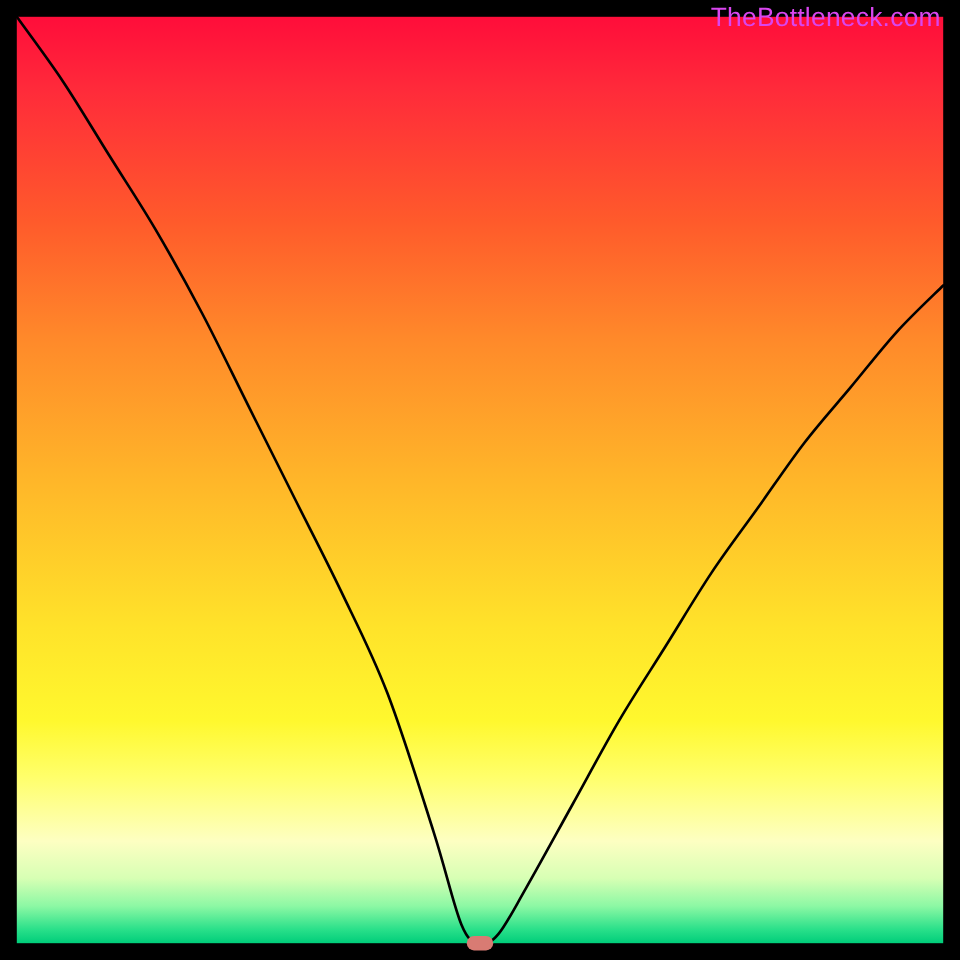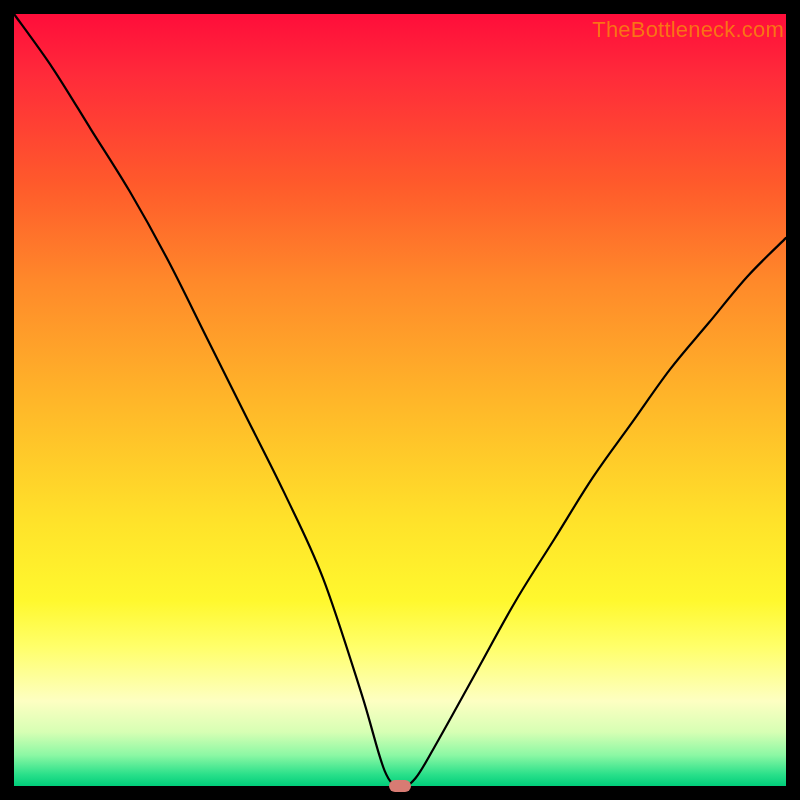--- a/index.html
+++ b/index.html
@@ -33,23 +33,23 @@
       #ffff6a 82%,
       #fdffc2 89%,
       #d7ffb4 93%,
       #8cf8a4 96%,
       #2ae08a 98.5%,
       #00cd7a 100%
     );
   }
   .attribution {
     position: absolute;
-    top: 17px;
+    top: 2px;
     right: 16px;
-    color: #f97316;
+    color: #d946ef;
     font-size: 22px;
     font-weight: 500;
     letter-spacing: 0.2px;
     z-index: 5;
   }
   svg.overlay {
     position: absolute;
     left: 0;
     top: 0;
     pointer-events: none;

